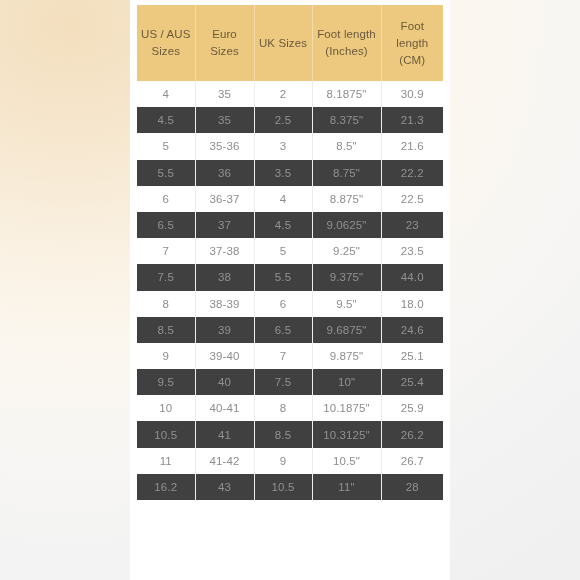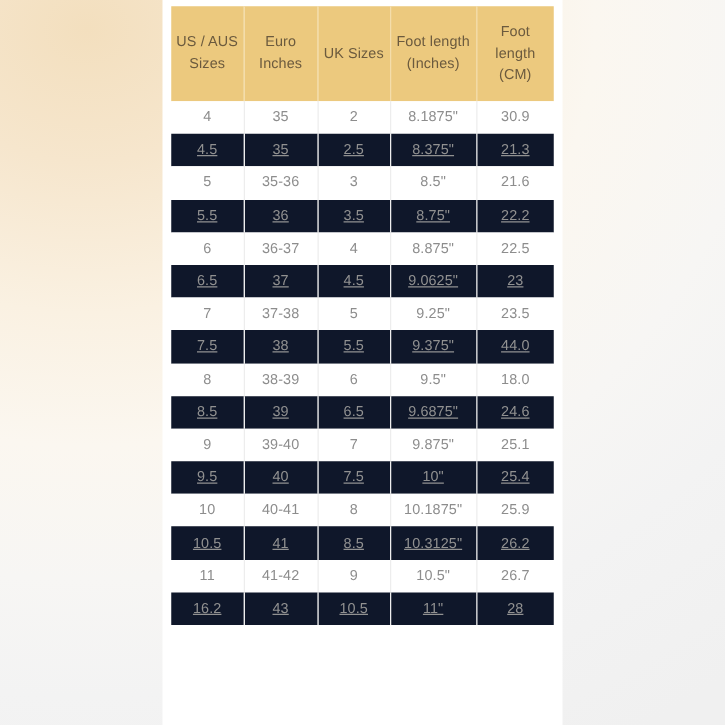--- a/index.html
+++ b/index.html
@@ -72,24 +72,23 @@
     border-left: 1px solid #f0f0f0;
     letter-spacing: 0.1px;
   }
   tbody td:first-child { border-left: none; }
 
   tbody tr.odd td {
     background: #ffffff;
     border-left-color: #ededed;
   }
   tbody tr.even td {
-    background: #0f172a;
+    background: #404040;
     color: #919191;
     border-left-color: #eeeeee;
-    text-decoration: underline;
   }
 </style>
 </head>
 <body>
 
 <div id="page-bg"></div>
 
 <div id="table-card">
   <table class="size-table">
     <colgroup>
@@ -99,21 +98,21 @@
         <col class="c3">
         <col class="c4">
     </colgroup>
     <thead>
       <tr>
           <th>
             <div>US / AUS</div>
             <div>Sizes</div>
           </th>
           <th>
-            <div>Euro Inches</div>
+            <div>Euro Sizes</div>
           </th>
           <th>
             <div>UK Sizes</div>
           </th>
           <th>
             <div>Foot length</div>
             <div>(Inches)</div>
           </th>
           <th>
             <div>Foot length</div>

